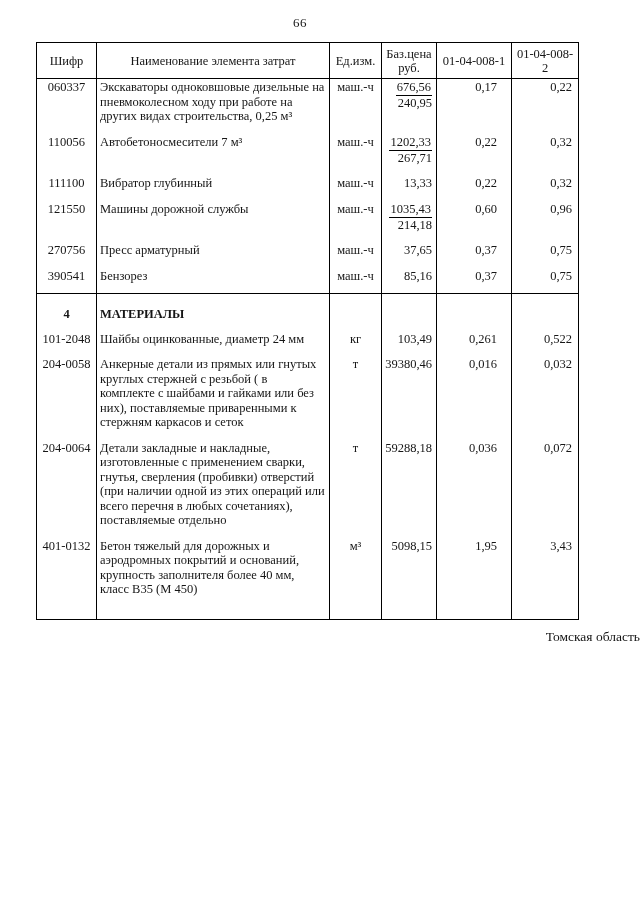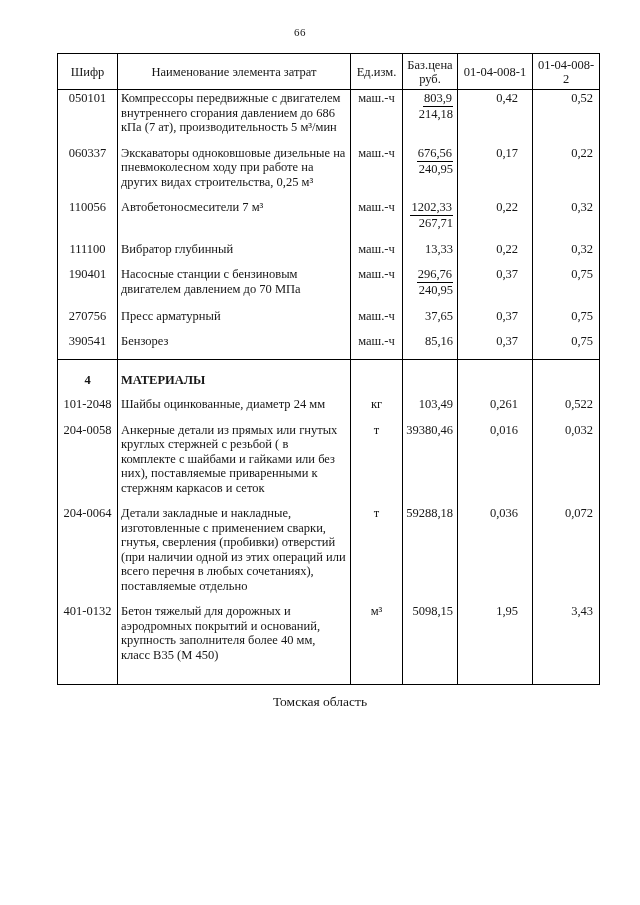--- a/index.html
+++ b/index.html
@@ -14,28 +14,28 @@
   }
   .page {
     position: relative;
     width: 640px;
     height: 905px;
     background: #ffffff;
     overflow: hidden;
   }
   .page-number {
     text-align: center;
-    padding-top: 26px;
+    padding-top: 15px;
     height: 15px;
-    font-size: 11px;
+    font-size: 13px;
     letter-spacing: 0.5px;
     width: 600px;
   }
   table.cost-table {
-    margin: 12px 0 0 57px;
+    margin: 12px 0 0 36px;
     width: 542px;
     border-collapse: collapse;
     table-layout: fixed;
     border: 1.4px solid #000;
   }
   col.c-code  { width: 60px; }
   col.c-name  { width: 233px; }
   col.c-unit  { width: 52px; }
   col.c-price { width: 55px; }
   col.c-v1    { width: 75px; }
@@ -71,21 +71,21 @@
   }
   tr.section td.code, tr.section td.name { font-weight: bold; }
   tr.last td { padding-bottom: 22px; }
   .frac-top {
     display: inline-block;
     border-bottom: 1px solid #000;
     padding: 0 1px 0.5px 1px;
   }
   .frac-bottom { display: block; }
   .footer {
-    text-align: center;
+    text-align: right;
     margin-top: 9px;
     font-size: 13.5px;
     width: 640px;
   }
 </style>
 </head>
 <body>
 
 <div class="page">
   <div class="page-number">66</div>
@@ -104,28 +104,20 @@
           <th>Шифр</th>
           <th>Наименование элемента затрат</th>
           <th>Ед.изм.</th>
           <th>Баз.цена руб.</th>
           <th>01-04-008-1</th>
           <th>01-04-008-2</th>
         </tr>
     </thead>
     <tbody id="table-body">
         <tr>
-          <td class="code">050101</td>
-          <td class="name">Компрессоры передвижные с двигателем внутреннего сгорания давлением до 686 кПа (7 ат), производительность 5 м³/мин</td>
-          <td class="unit">маш.-ч</td>
-          <td class="price"><span class="frac-top">803,9</span><span class="frac-bottom">214,18</span></td>
-          <td class="v1">0,42</td>
-          <td class="v2">0,52</td>
-        </tr>
-        <tr>
           <td class="code">060337</td>
           <td class="name">Экскаваторы одноковшовые дизельные на пневмоколесном ходу при работе на других видах строительства, 0,25 м³</td>
           <td class="unit">маш.-ч</td>
           <td class="price"><span class="frac-top">676,56</span><span class="frac-bottom">240,95</span></td>
           <td class="v1">0,17</td>
           <td class="v2">0,22</td>
         </tr>
         <tr>
           <td class="code">110056</td>
           <td class="name">Автобетоносмесители 7 м³</td>
@@ -136,26 +128,26 @@
         </tr>
         <tr>
           <td class="code">111100</td>
           <td class="name">Вибратор глубинный</td>
           <td class="unit">маш.-ч</td>
           <td class="price">13,33</td>
           <td class="v1">0,22</td>
           <td class="v2">0,32</td>
         </tr>
         <tr>
-          <td class="code">190401</td>
-          <td class="name">Насосные станции с бензиновым двигателем давлением до 70 МПа</td>
-          <td class="unit">маш.-ч</td>
-          <td class="price"><span class="frac-top">296,76</span><span class="frac-bottom">240,95</span></td>
-          <td class="v1">0,37</td>
-          <td class="v2">0,75</td>
+          <td class="code">121550</td>
+          <td class="name">Машины дорожной службы</td>
+          <td class="unit">маш.-ч</td>
+          <td class="price"><span class="frac-top">1035,43</span><span class="frac-bottom">214,18</span></td>
+          <td class="v1">0,60</td>
+          <td class="v2">0,96</td>
         </tr>
         <tr>
           <td class="code">270756</td>
           <td class="name">Пресс арматурный</td>
           <td class="unit">маш.-ч</td>
           <td class="price">37,65</td>
           <td class="v1">0,37</td>
           <td class="v2">0,75</td>
         </tr>
         <tr>

